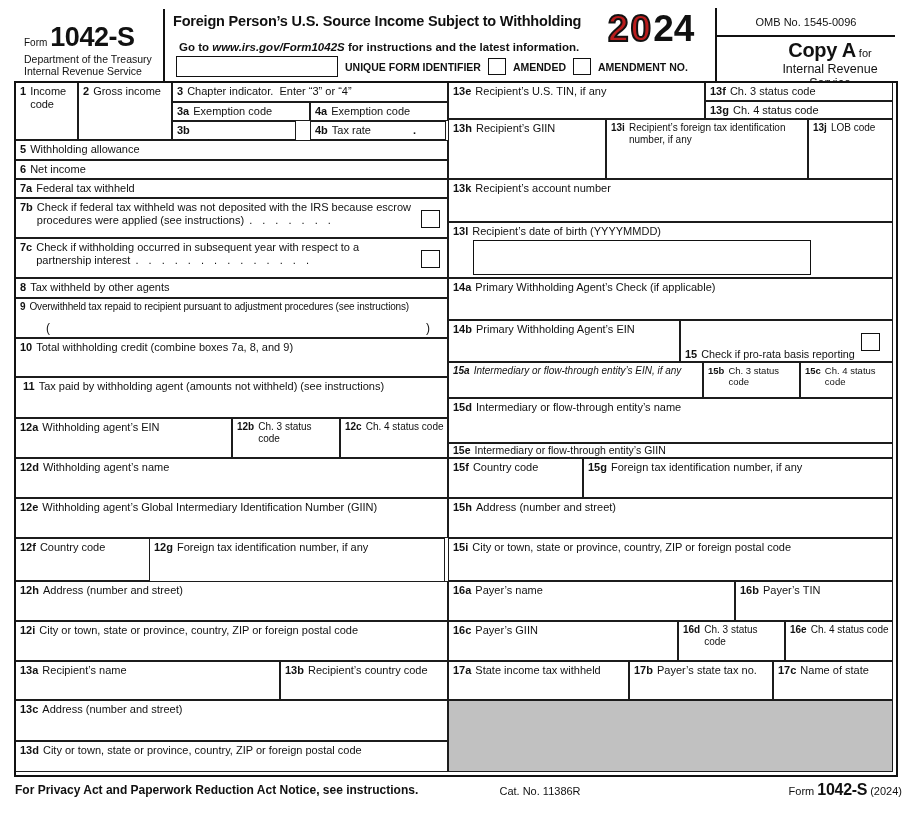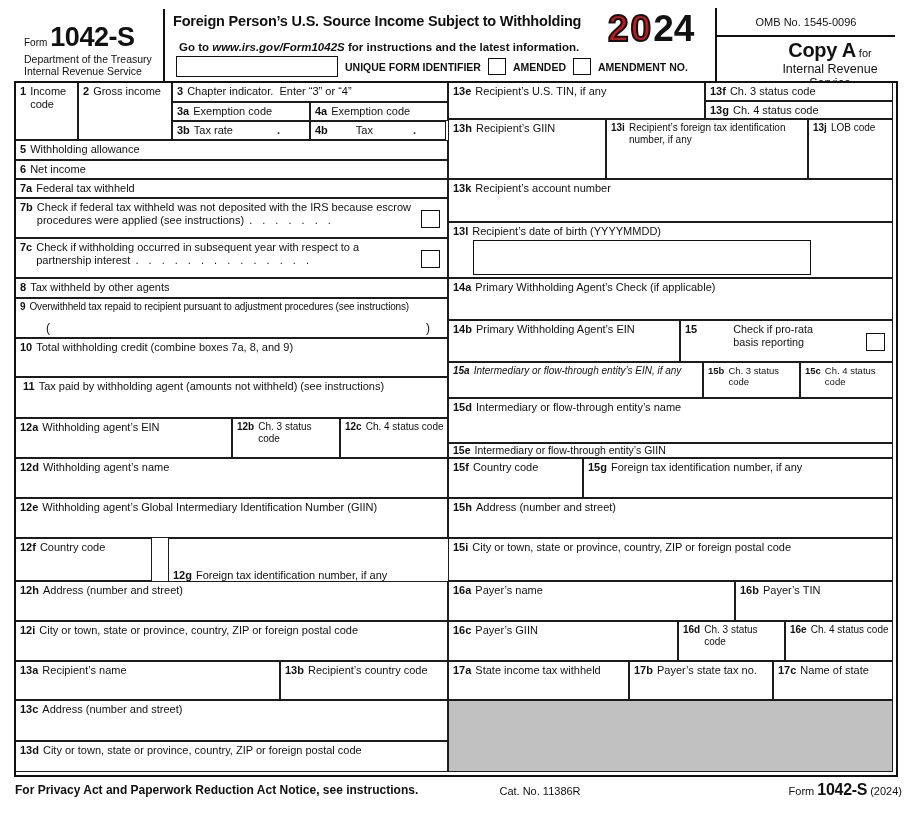--- a/index.html
+++ b/index.html
@@ -35,21 +35,21 @@
   .lbl{flex:1 1 auto;}
   .s10{font-size:10px;}
   .s95{font-size:9.5px;}
   .col{flex-direction:column;align-items:stretch;}
   .row1{display:flex;align-items:flex-start;}
   .parens{display:flex;justify-content:space-between;padding:0 14px 2px 26px;margin-top:auto;font-size:12px;}
   .dots{word-spacing:7px;margin-left:5px;white-space:nowrap;}
   .ckcell-cb{width:17px;height:16px;border:1.7px solid #111;align-self:center;margin:0 4px 0 6px;flex:0 0 auto;background:#fff;}
   .dec{margin-left:auto;margin-right:26px;font-weight:700;}
   .entrybox{position:absolute;left:24px;top:17px;width:336px;height:33px;border:1.6px solid #111;background:#fff;}
-  .center{align-items:flex-start;gap:32px;}
+  .center{align-items:flex-end;}
   .grayarea{position:absolute;left:448px;top:700px;width:445px;height:72px;border:1px solid #1c1c1c;box-sizing:border-box;}
   
   .privacy{position:absolute;left:15px;top:783px;font-size:12px;font-weight:700;}
   .catno{position:absolute;left:440px;top:785px;width:200px;text-align:center;font-size:11px;}
   .ffoot{position:absolute;right:6px;top:781px;font-size:11px;}
   .ffoot .fnum{font-size:16px;font-weight:800;letter-spacing:-0.3px;}
 </style>
 </head>
 <body>
 
@@ -97,26 +97,26 @@
       <span class="lbl">Chapter indicator.&nbsp; Enter “3” or “4”</span>
     </div>
   <div class="cell" style="left:172px;top:102px;width:138px;height:19px;">
       <span class="num">3a</span>
       <span class="lbl">Exemption code</span>
     </div>
   <div class="cell" style="left:310px;top:102px;width:138px;height:19px;">
       <span class="num">4a</span>
       <span class="lbl">Exemption code</span>
     </div>
-  <div class="cell" style="left:172px;top:121px;width:138px;height:19px;">
+  <div class="cell" style="left:172px;top:121px;width:124px;height:19px;flex-direction:column;">
       <span class="num">3b</span>
       <span>Tax rate</span>
       <span class="dec">.</span>
     </div>
-  <div class="cell" style="left:310px;top:121px;width:136px;height:19px;gap:24px;">
+  <div class="cell" style="left:310px;top:121px;width:136px;height:19px;">
       <span class="num">4b</span>
       <span>Tax rate</span>
       <span class="dec">.</span>
     </div>
 
   <div class="cell" style="left:15px;top:140px;width:433px;height:20px;">
       <span class="num">5</span>
       <span class="lbl">Withholding allowance</span>
     </div>
   <div class="cell" style="left:15px;top:160px;width:433px;height:19px;">
@@ -182,21 +182,21 @@
       <span class="lbl">Withholding agent’s name</span>
     </div>
   <div class="cell" style="left:15px;top:498px;width:433px;height:40px;">
       <span class="num">12e</span>
       <span class="lbl">Withholding agent’s Global Intermediary Identification Number (GIIN)</span>
     </div>
   <div class="cell" style="left:15px;top:538px;width:137px;height:43px;">
       <span class="num">12f</span>
       <span class="lbl">Country code</span>
     </div>
-  <div class="cell" style="left:168px;top:538px;width:296px;height:45px;align-items:flex-end;">
+  <div class="cell" style="left:149px;top:538px;width:296px;height:45px;">
       <span class="num">12g</span>
       <span class="lbl">Foreign tax identification number, if any</span>
     </div>
   <div class="cell" style="left:15px;top:581px;width:433px;height:40px;">
       <span class="num">12h</span>
       <span class="lbl">Address (number and street)</span>
     </div>
   <div class="cell" style="left:15px;top:621px;width:433px;height:40px;">
       <span class="num">12i</span>
       <span class="lbl">City or town, state or province, country, ZIP or foreign postal code</span>

